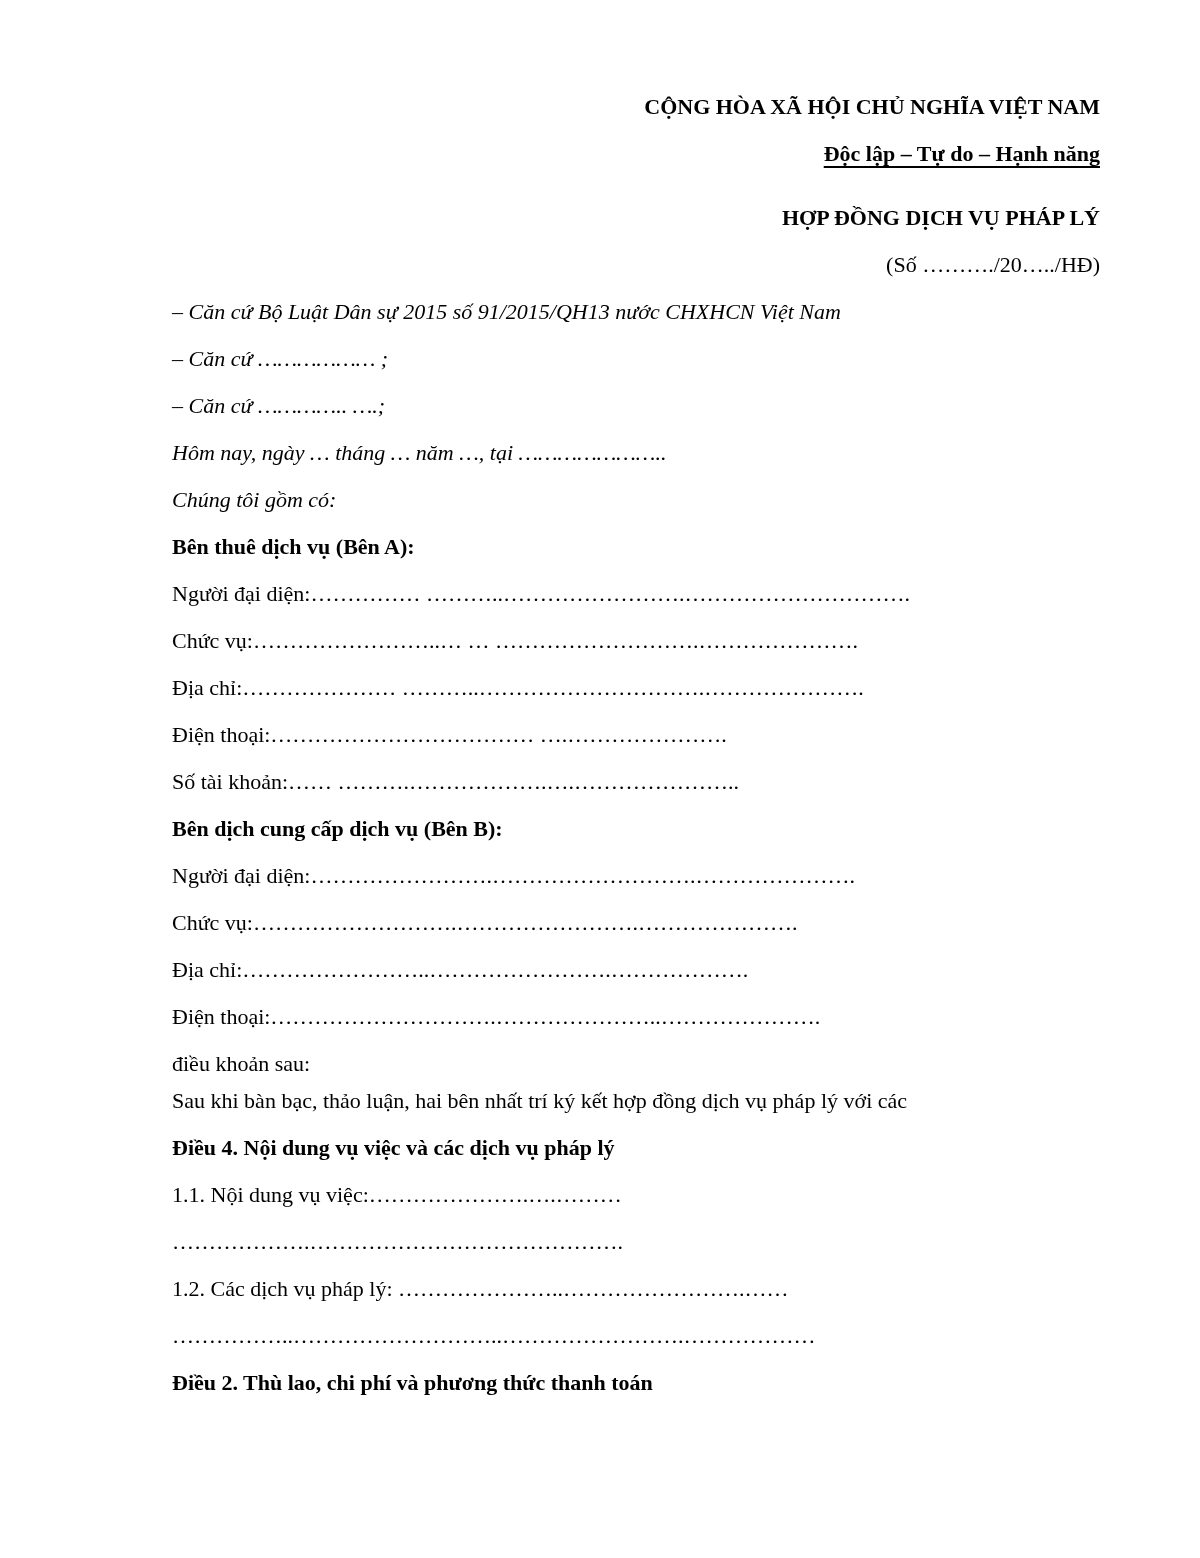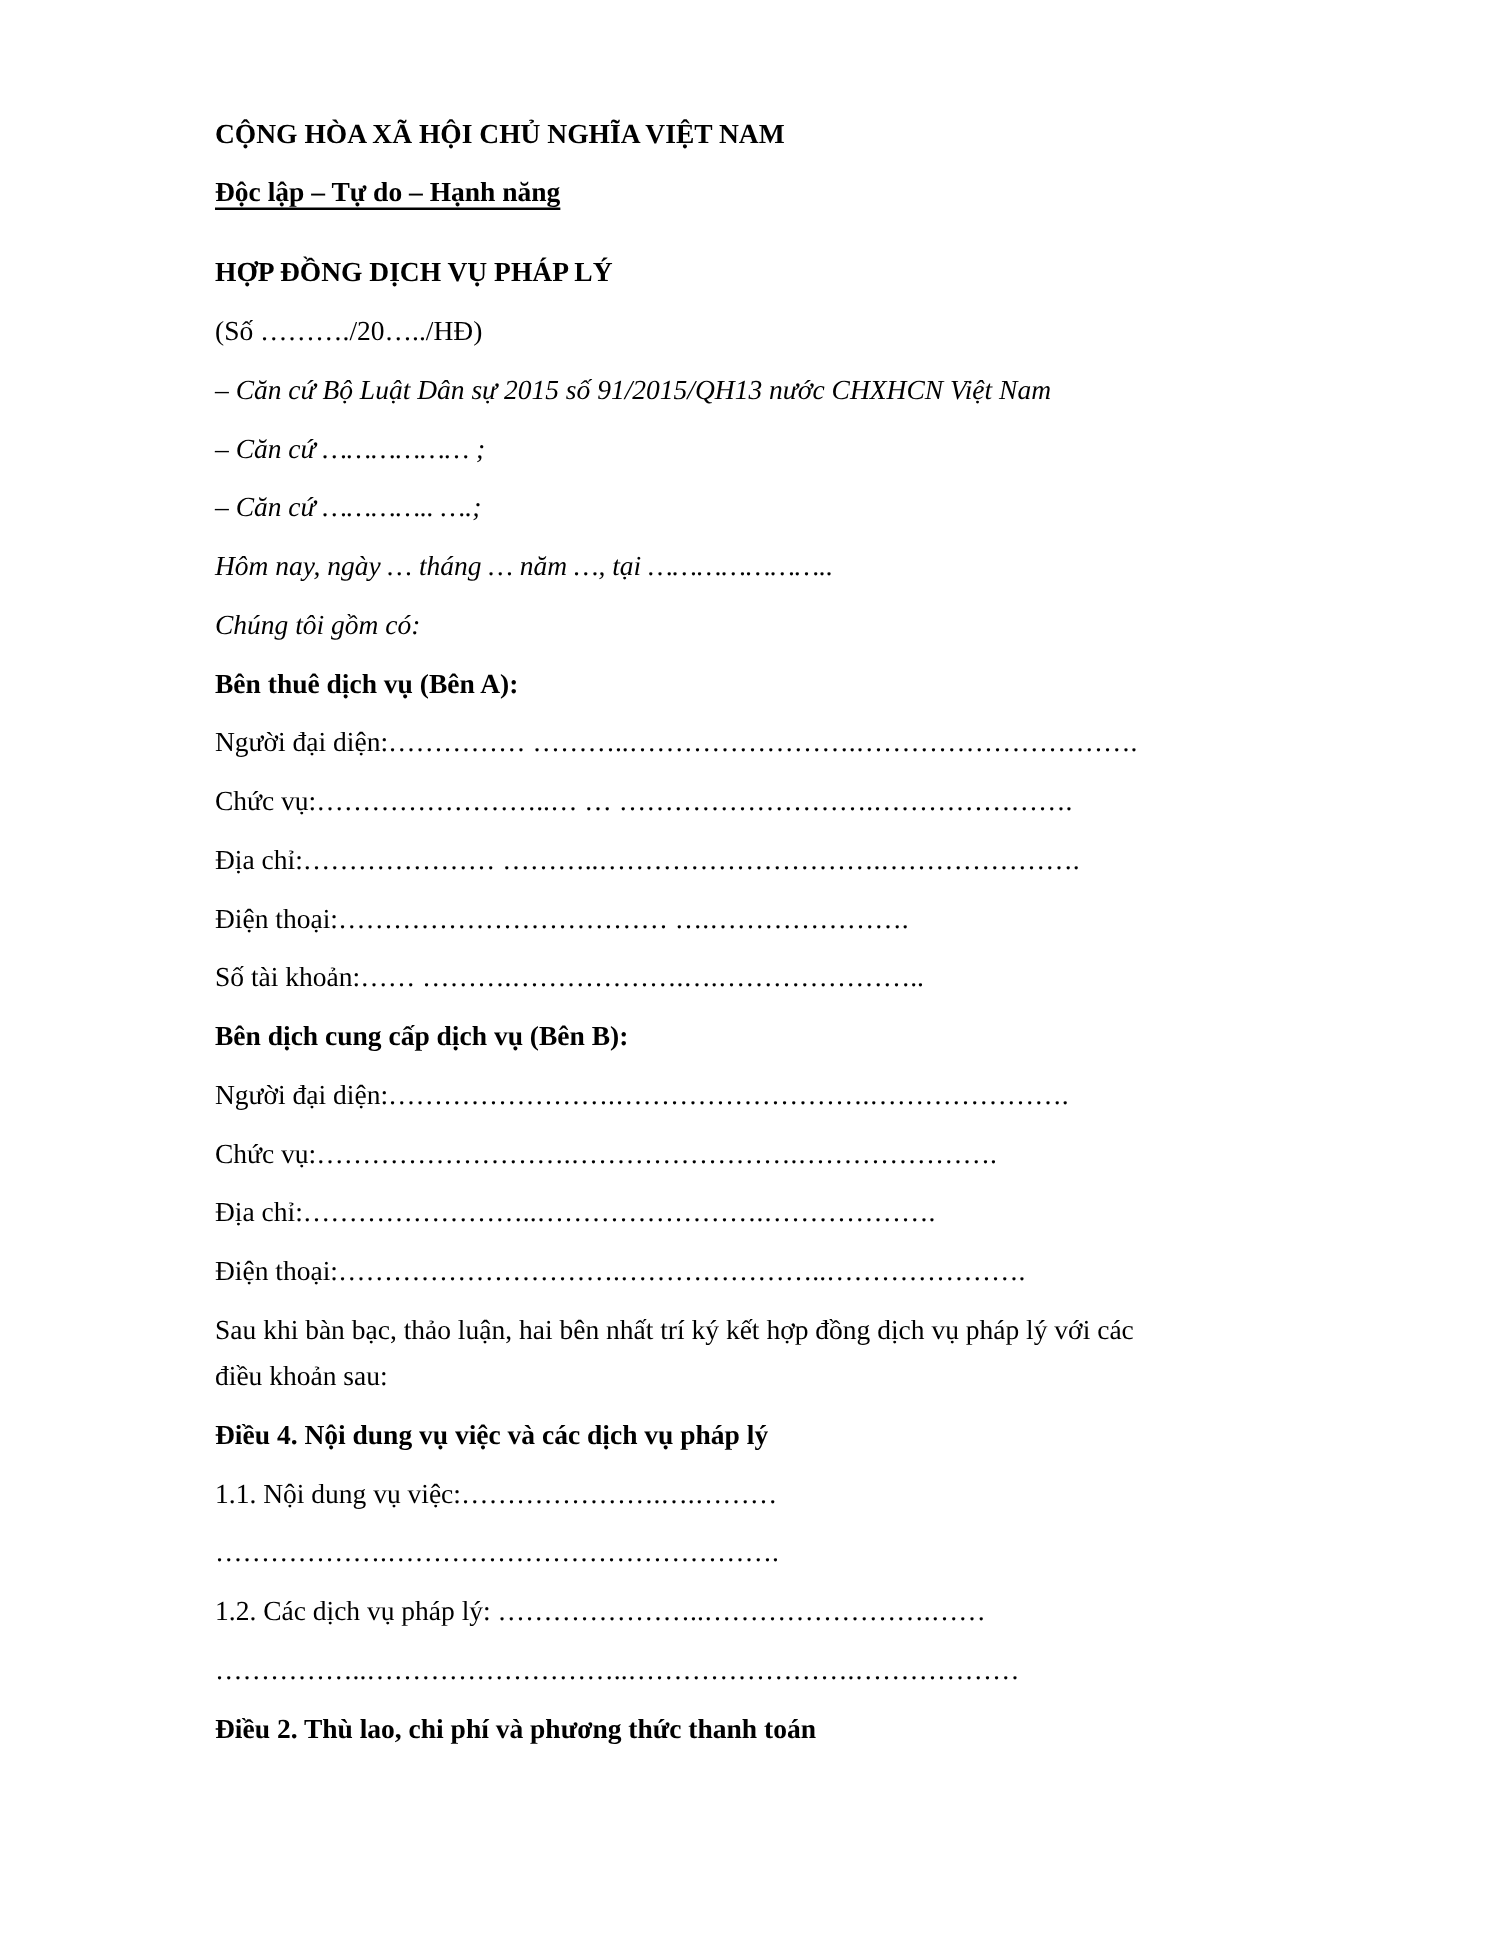--- a/index.html
+++ b/index.html
@@ -20,21 +20,21 @@
     padding: 88px 0 0 172px;
     overflow: hidden;
   }
   .page p {
     margin: 0 0 10px 0;
     white-space: pre-wrap;
     word-break: break-word;
   }
   .header-block {
     width: 928px;
-    text-align: left;
+    text-align: right;
   }
   .body-block {
     width: 870px;
   }
   .b { font-weight: bold; }
   .i { font-style: italic; }
   .u-span {
     text-decoration: underline;
     text-decoration-thickness: 2px;
     text-underline-offset: 5px;
@@ -69,21 +69,21 @@
     <p>Địa chỉ:………………… ………..………………………….………………….</p>
     <p>Điện thoại:……………………………… ….………………….</p>
     <p>Số tài khoản:…… ……….……………….….…………………..</p>
 
     <p class="b">Bên dịch cung cấp dịch vụ (Bên B):</p>
     <p>Người đại diện:…………………….……………………….………………….</p>
     <p>Chức vụ:……………………….…………………….………………….</p>
     <p>Địa chỉ:……………………..…………………….……………….</p>
     <p>Điện thoại:………………………….…………………..………………….</p>
 
-    <p><span class="wrapped-line">Sau khi bàn bạc, thảo luận, hai bên nhất trí ký kết hợp đồng dịch vụ pháp lý với các</span><span class="wrapped-line">điều khoản sau:</span></p>
+    <p><span class="wrapped-line">điều khoản sau:</span><span class="wrapped-line">Sau khi bàn bạc, thảo luận, hai bên nhất trí ký kết hợp đồng dịch vụ pháp lý với các</span></p>
 
     <p class="b">Điều 4. Nội dung vụ việc và các dịch vụ pháp lý</p>
     <p>1.1. Nội dung vụ việc:………………….….………</p>
     <p>……………….…………………………………….</p>
     <p>1.2. Các dịch vụ pháp lý: …………………..…………………….……</p>
     <p>……………..………………………..…………………….………………</p>
 
     <p class="b">Điều 2. Thù lao, chi phí và phương thức thanh toán</p>
 
   </div>

